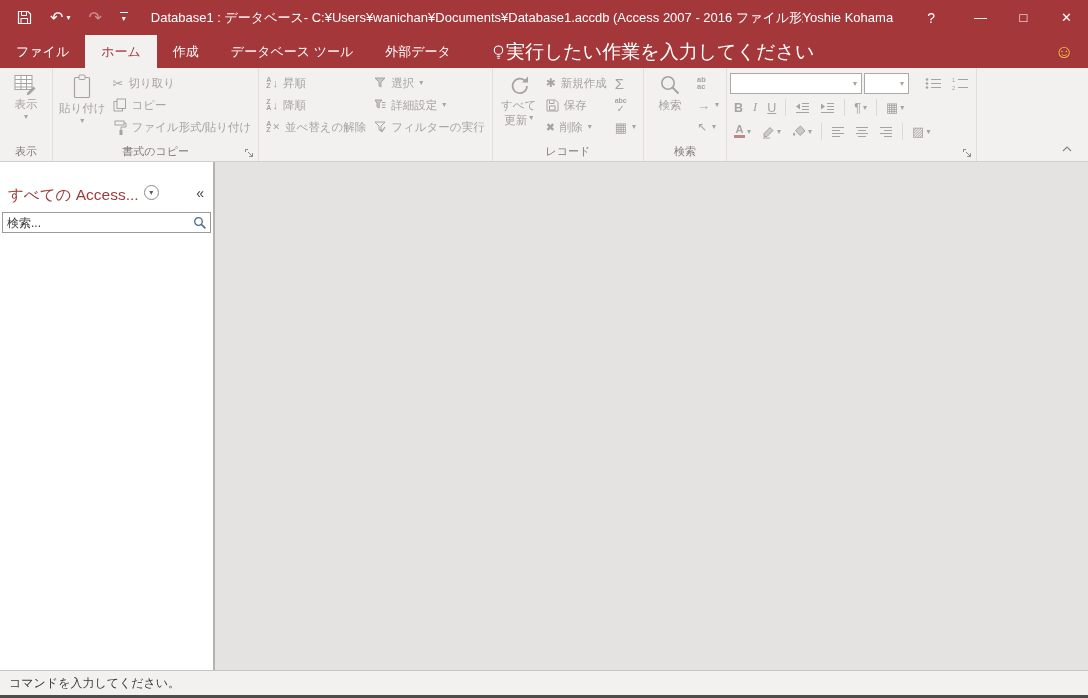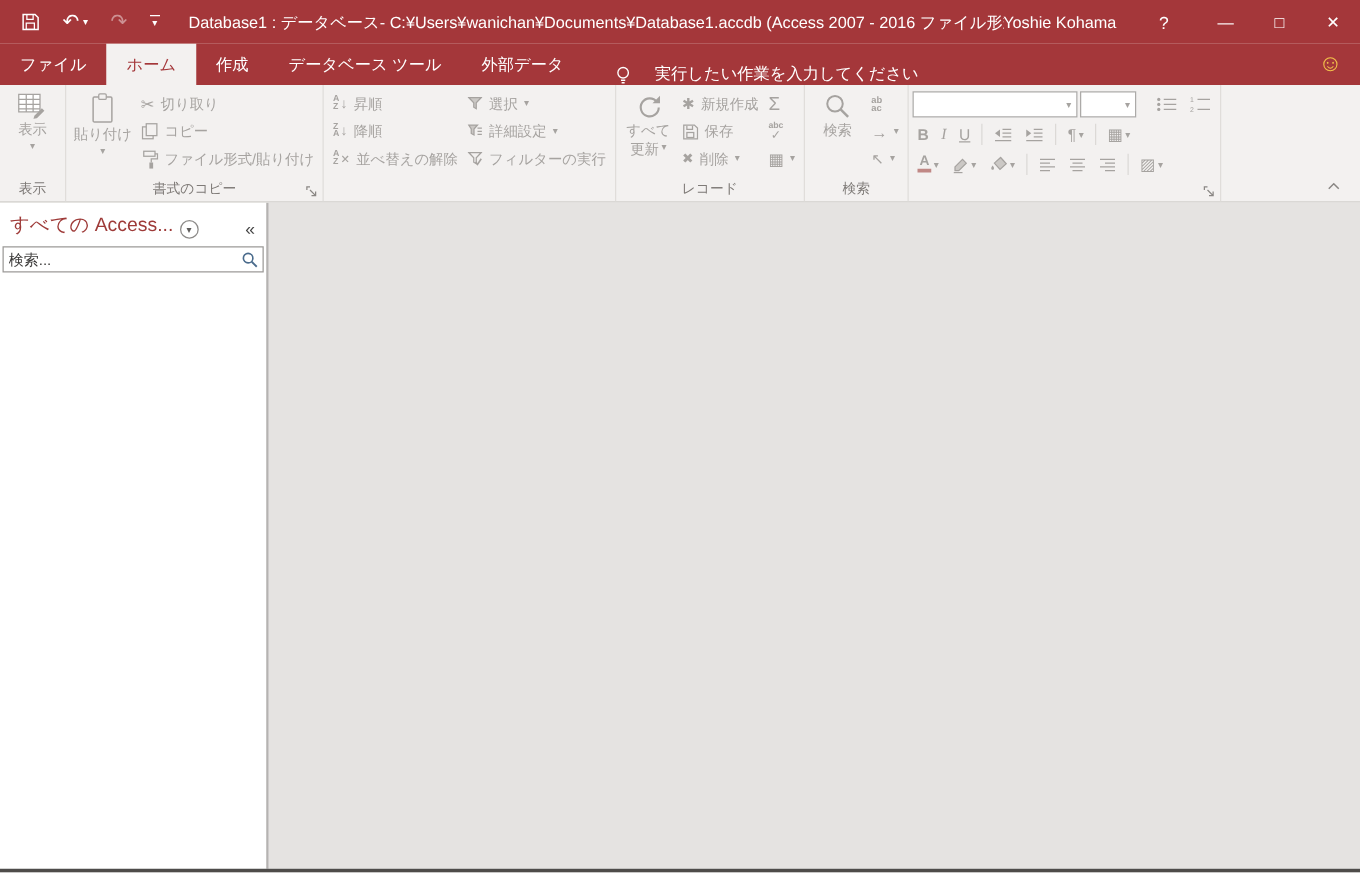--- a/index.html
+++ b/index.html
@@ -21,21 +21,21 @@
   .tb-user{font-size:13px;margin-right:24px;white-space:nowrap}
   .helpbtn{font-size:14px;margin-right:14px;padding:0 10px;height:35px}
   .winbtn{width:45px;height:35px;display:flex;align-items:center;justify-content:center;font-size:13px}
   .dd{font-size:8px;line-height:8px;color:inherit}
   .ddw{font-size:8px;line-height:8px;color:#fff}
 
   
   .tabbar{height:33px;background:var(--accent,#A4373A);display:flex;align-items:stretch;color:#fff;flex:0 0 auto}
   .tab{padding:0 16px;display:flex;align-items:center;font-size:13px;white-space:nowrap}
   .tab.active{background:var(--ribbon-bg,#F3F1F0);color:var(--accent,#A4373A)}
-  .tellme{display:flex;align-items:flex-end;gap:18px;margin-left:24px;font-size:13px;white-space:nowrap}
+  .tellme{display:flex;align-items:center;gap:0;margin-left:24px;font-size:19px;white-space:nowrap}
   .smileywrap{margin-left:auto;align-self:center;padding-right:14px}
   .smiley{font-size:19px;line-height:19px;color:#F2C04A}
 
   
   .ribbon{height:94px;background:var(--ribbon-bg,#F3F1F0);border-bottom:1px solid #D2CFCC;display:flex;position:relative;color:var(--disabled,#A6A3A0);flex:0 0 auto}
   .group{display:flex;flex-direction:column;padding:1px 3px 0;position:relative;border-right:1px solid #E0DDDA}
   .gc{flex:1;display:flex;align-items:stretch}
   .glabel{height:17px;font-size:11px;color:#7E7A77;text-align:center;line-height:15px;white-space:nowrap;padding:0 6px}
   .bigbtn{display:flex;flex-direction:column;align-items:center;justify-content:flex-start;gap:3px;min-width:46px;padding:5px 3px 0;font-size:11.5px;line-height:12px;white-space:nowrap}
   .col{display:flex;flex-direction:column;padding-top:3px}
@@ -70,21 +70,21 @@
   .tbtn.ital-l{font-style:italic;font-family:"Liberation Serif","DejaVu Serif",serif}
   .tbtn.und-l span{text-decoration:underline}
   .vsep{width:1px;background:#DCD9D6;align-self:stretch;margin:3px 3px}
   .tf-spacer{width:8px}
   .fc{display:flex;flex-direction:column;align-items:center;line-height:9px;font-size:11px;font-weight:bold}
   .fc .bar{width:11px;height:3px;background:#C08885;display:block;margin-top:1px}
 
   
   .bodyrow{flex:1;display:flex;min-height:0}
   .navpane{width:215px;background:#fff;border-right:2px solid #B5B3B1;display:flex;flex-direction:column;flex:0 0 auto}
-  .nav-header{display:flex;align-items:flex-end;padding:8px 4px 4px 8px;gap:5px}
+  .nav-header{display:flex;align-items:flex-start;padding:23px 4px 4px 8px;gap:5px}
   .nav-title{font-size:15.5px;color:#9E3A38;white-space:nowrap;overflow:hidden}
   .nav-dd{width:15px;height:15px;border:1px solid #8C8A88;border-radius:50%;display:flex;align-items:center;justify-content:center;color:#5F5D5B;flex:0 0 auto}
   .shutter{font-size:14px;color:#444;padding:0 5px;margin-left:auto}
   .nav-search{display:flex;align-items:center;border:1px solid #9C9A98;margin:2px 2px 0;height:21px;background:#fff;flex:0 0 auto}
   .nav-search input{flex:1;min-width:0;border:0;outline:0;font-size:12px;padding:0 4px;color:#222;font-family:inherit;background:transparent}
   .nav-search input::placeholder{color:#3B3A39;opacity:1}
   .nav-search svg{margin:0 3px;flex:0 0 auto}
   .nav-body{flex:1}
   .main{flex:1;background:var(--main-bg,#E5E3E1)}
 
@@ -490,14 +490,17 @@
         <svg class="mag" width="14" height="14" viewBox="0 0 14 14">
           <circle cx="5.5" cy="5.5" r="3.8" fill="none" stroke="#4A6B8C" stroke-width="1.3"></circle>
           <path d="M8.4 8.4l4 4" stroke="#4A6B8C" stroke-width="1.5" fill="none"></path>
         </svg>
       </div>
       <div class="nav-body"></div>
     </aside>
     <main class="main"></main>
   </div>
 
+  <footer class="statusbar">
+    <span>コマンドを入力してください。</span>
+  </footer>
   <div class="winedge"></div>
 </div>
 
 </body></html>

